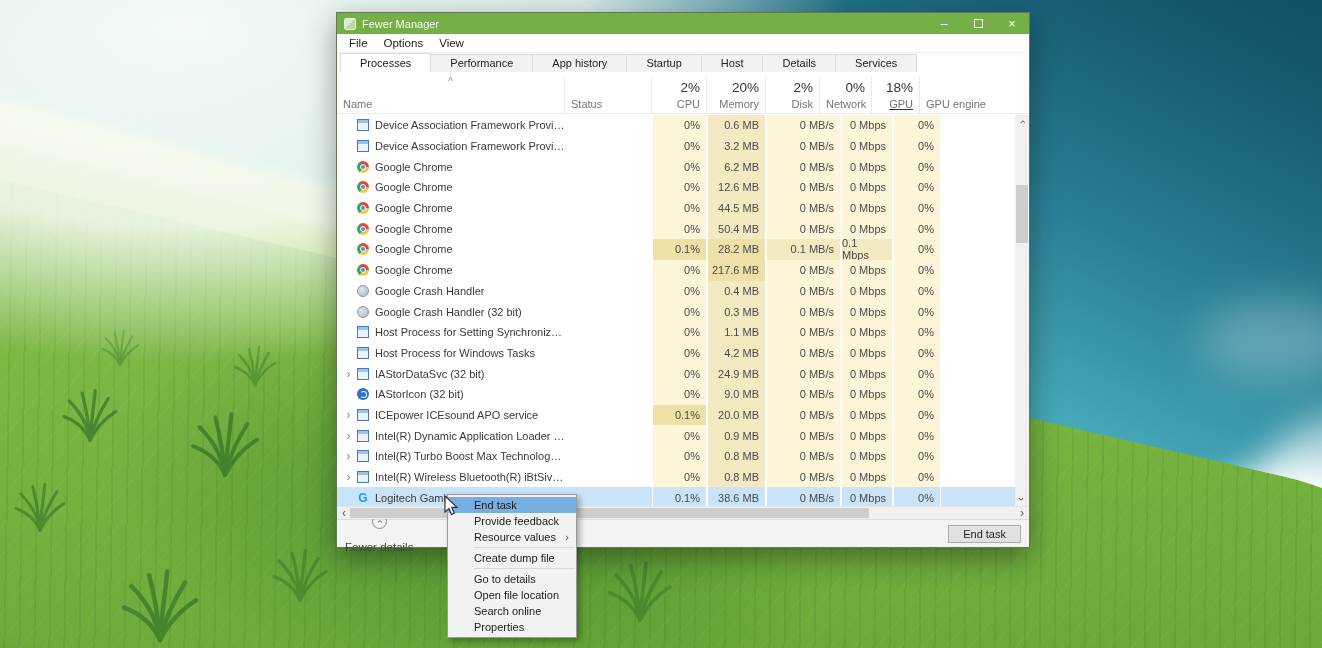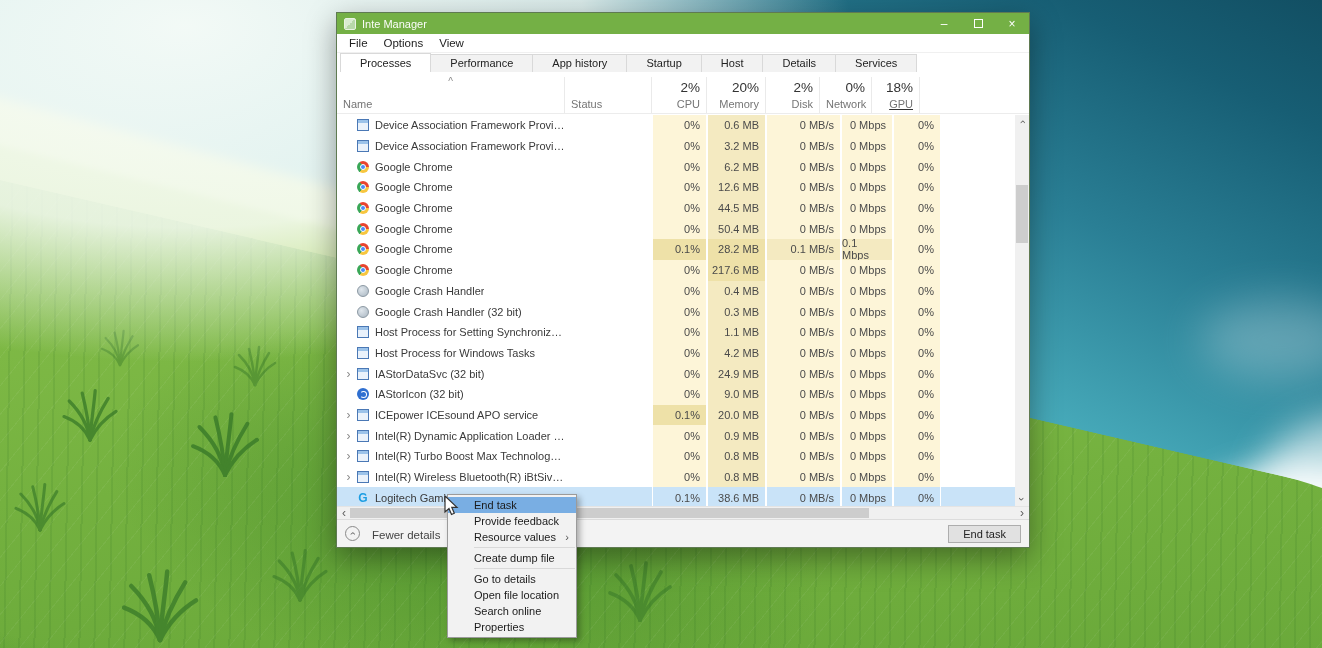--- a/index.html
+++ b/index.html
@@ -91,21 +91,21 @@
   .sarrow { position:absolute; left:0; right:0; height:14px; color:#5f5f5f; font-size:11px; display:flex; align-items:center; justify-content:center; }
   .sarrow.up { top:0; } .sarrow.up span { transform:rotate(-90deg); }
   .sarrow.down { bottom:0; } .sarrow.down span { transform:rotate(90deg); }
   .hscroll { height:13px; background:#f0f0f0; position:relative; flex:none; border-top:1px solid #e4e4e4; }
   .harrow { position:absolute; top:0; bottom:0; width:14px; color:#5f5f5f; font-size:12px; display:flex; align-items:center; justify-content:center; }
   .harrow.left { left:0; } .harrow.right { right:0; }
   .hthumb { position:absolute; top:1px; bottom:1px; left:13px; width:519px; background:#cdcdcd; }
 
   
   .statusbar { height:28px; background:#f3f3f3; border-top:1px solid #dcdcdc; display:flex; align-items:center; padding:0 8px; flex:none; }
-  .fewer { display:flex; align-items:flex-end; gap:12px; color:#444; font-size:11.5px; }
+  .fewer { display:flex; align-items:center; gap:12px; color:#444; font-size:11.5px;flex-direction:column; }
   .fewer .circ { width:15px; height:15px; border:1px solid #8a8a8a; border-radius:50%; display:flex; align-items:center; justify-content:center; color:#6a6a6a; font-size:10px; }
   .fewer .circ span { transform:rotate(-90deg); display:block; }
   .endtask-btn { margin-left:auto; background:#e1e1e1; border:1px solid #adadad; font-size:11px; color:#222; padding:2px 14px; height:18px; line-height:13px; }
 
   
   .ctx { position:absolute; left:447px; top:494px; width:130px; background:#f2f2f2; border:1px solid #9b9b9b;
     box-shadow:3px 3px 6px rgba(0,0,0,.3); padding:2px 0; z-index:50; font-size:11px; color:#1b1b1b; }
   .ctx-item { height:16px; display:flex; align-items:center; padding-left:26px; padding-right:6px; position:relative; }
   .ctx-item.hl { background:#79aee3; }
   .ctx-sep { height:1px; background:#d9d9d9; margin:2px 1px 2px 26px; }
@@ -146,21 +146,21 @@
     <use href="#tuft" x="0" y="0" transform="translate(430,520) scale(1.1)" opacity="0.55"></use>
     <use href="#tuft" x="0" y="0" transform="translate(640,620) scale(1.5)" opacity="0.6"></use>
     <use href="#tuft" x="0" y="0" transform="translate(255,385) scale(1.0)" opacity="0.5"></use>
     <use href="#tuft" x="0" y="0" transform="translate(120,365) scale(0.9)" opacity="0.45"></use>
   </svg>
   <div class="mist"></div>
 
   <div class="tm-window">
     <div class="titlebar">
       <div class="app-icon"></div>
-      <span class="title-text">Inte Manager</span>
+      <span class="title-text">Fewer Manager</span>
       <div class="win-controls">
         <div class="win-btn">–</div>
         <div class="win-btn">
             <span class="maxi-box"></span>
           </div>
         <div class="win-btn">×</div>
       </div>
     </div>
     <div class="menubar">
       <span class="mi">File</span>
@@ -199,20 +199,23 @@
           <span class="pct">2%</span>
           <span class="hlabel">Disk</span>
         </div>
         <div class="hcell numeric col-net">
           <span class="pct">0%</span>
           <span class="hlabel">Network</span>
         </div>
         <div class="hcell numeric col-gpu">
           <span class="pct">18%</span>
           <span class="hlabel">GPU</span>
+        </div>
+        <div class="hcell col-eng">
+          <span class="hlabel">GPU engine</span>
         </div>
       </div>
       <div class="rows">
           <div class="row">
     <div class="cell name-cell">
       <span class="chev" style="visibility: hidden;">›</span>
       <span class="proc-icon icon-window"></span>
       <span class="proc-name">Device Association Framework Provider Host</span>
     </div>
     <div class="cell status-cell"></div>

